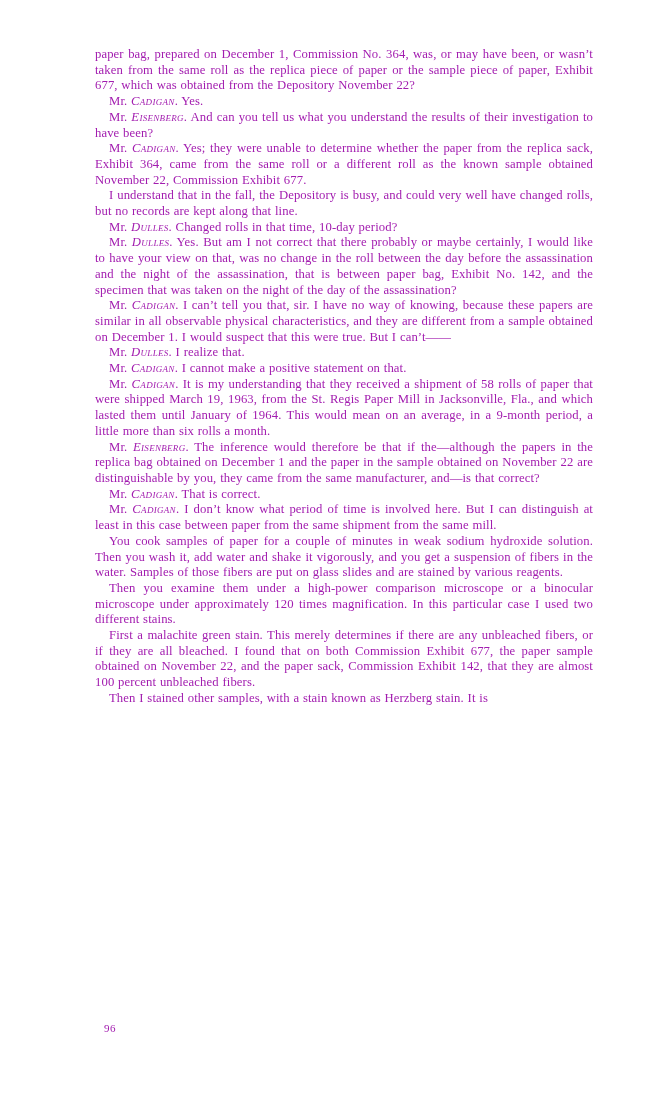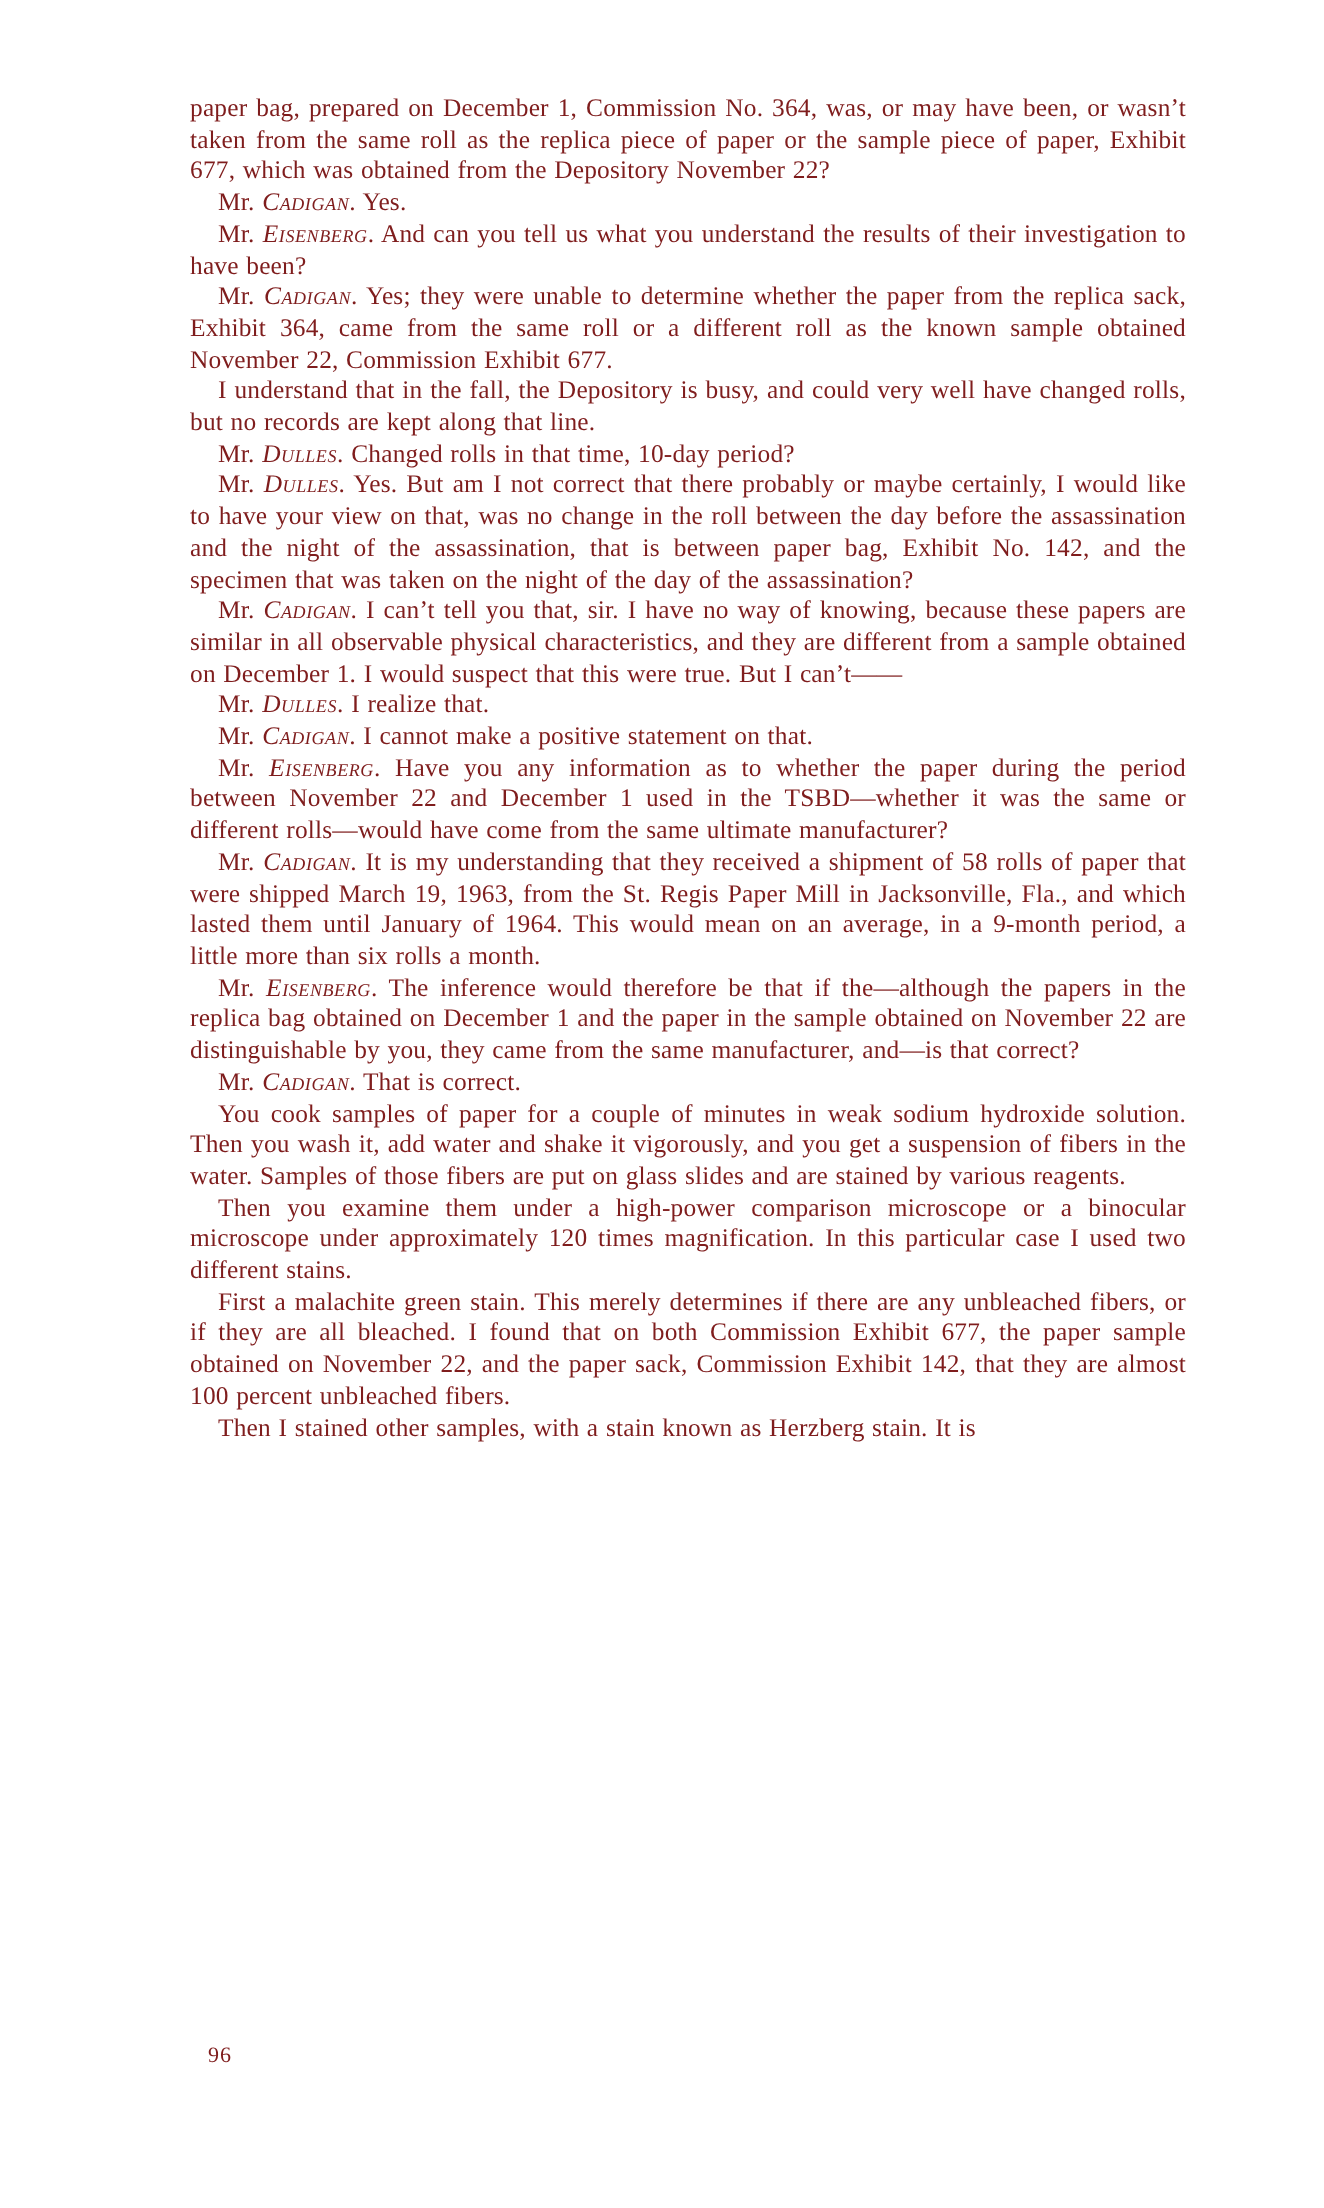--- a/index.html
+++ b/index.html
@@ -7,21 +7,21 @@
     padding: 0;
     background: #ffffff;
   }
   .page {
     position: relative;
     width: 662px;
     height: 1104px;
     background: #ffffff;
     overflow: hidden;
     font-family: "Liberation Serif", "DejaVu Serif", serif;
-    color: #7f1d1d;
+    color: #a21caf;
   }
   .text-block {
     position: absolute;
     left: 95px;
     top: 47px;
     width: 498px;
     text-align: justify;
     font-size: 12.7px;
     line-height: 15.7px;
     letter-spacing: 0.1px;
@@ -56,23 +56,23 @@
       <p class="para">paper bag, prepared on December 1, Commission No. 364, was, or may have been, or wasn’t taken from the same roll as the replica piece of paper or the sample piece of paper, Exhibit 677, which was obtained from the Depository November 22?</p>
       <p class="para indent">Mr. <span class="sc">Cadigan</span>. Yes.</p>
       <p class="para indent">Mr. <span class="sc">Eisenberg</span>. And can you tell us what you understand the results of their investigation to have been?</p>
       <p class="para indent">Mr. <span class="sc">Cadigan</span>. Yes; they were unable to determine whether the paper from the replica sack, Exhibit 364, came from the same roll or a different roll as the known sample obtained November 22, Commission Exhibit 677.</p>
       <p class="para indent">I understand that in the fall, the Depository is busy, and could very well have changed rolls, but no records are kept along that line.</p>
       <p class="para indent">Mr. <span class="sc">Dulles</span>. Changed rolls in that time, 10-day period?</p>
       <p class="para indent">Mr. <span class="sc">Dulles</span>. Yes.  But am I not correct that there probably or maybe certainly, I would like to have your view on that, was no change in the roll between the day before the assassination and the night of the assassination, that is between paper bag, Exhibit No. 142, and the specimen that was taken on the night of the day of the assassination?</p>
       <p class="para indent">Mr. <span class="sc">Cadigan</span>. I can’t tell you that, sir.  I have no way of knowing, because these papers are similar in all observable physical characteristics, and they are different from a sample obtained on December 1.  I would suspect that this were true.  But I can’t——</p>
       <p class="para indent">Mr. <span class="sc">Dulles</span>. I realize that.</p>
       <p class="para indent">Mr. <span class="sc">Cadigan</span>. I cannot make a positive statement on that.</p>
-      <p class="para indent">Mr. <span class="sc">Eisenberg</span>. Have you any information as to whether the paper during the period between November 22 and December 1 used in the TSBD—whether it was the same or different rolls—would have come from the same ultimate manufacturer?</p>
       <p class="para indent">Mr. <span class="sc">Cadigan</span>. It is my understanding that they received a shipment of 58 rolls of paper that were shipped March 19, 1963, from the St. Regis Paper Mill in Jacksonville, Fla., and which lasted them until January of 1964.  This would mean on an average, in a 9-month period, a little more than six rolls a month.</p>
       <p class="para indent">Mr. <span class="sc">Eisenberg</span>. The inference would therefore be that if the—although the papers in the replica bag obtained on December 1 and the paper in the sample obtained on November 22 are distinguishable by you, they came from the same manufacturer, and—is that correct?</p>
       <p class="para indent">Mr. <span class="sc">Cadigan</span>. That is correct.</p>
+      <p class="para indent">Mr. <span class="sc">Cadigan</span>. I don’t know what period of time is involved here.  But I can distinguish at least in this case between paper from the same shipment from the same mill.</p>
       <p class="para indent">You cook samples of paper for a couple of minutes in weak sodium hydroxide solution.  Then you wash it, add water and shake it vigorously, and you get a suspension of fibers in the water.  Samples of those fibers are put on glass slides and are stained by various reagents.</p>
       <p class="para indent">Then you examine them under a high-power comparison microscope or a binocular microscope under approximately 120 times magnification.  In this particular case I used two different stains.</p>
       <p class="para indent">First a malachite green stain.  This merely determines if there are any unbleached fibers, or if they are all bleached.  I found that on both Commission Exhibit 677, the paper sample obtained on November 22, and the paper sack, Commission Exhibit 142, that they are almost 100 percent unbleached fibers.</p>
       <p class="para indent">Then I stained other samples, with a stain known as Herzberg stain.  It is</p>
     </div>
   <div class="page-number">96</div>
 </div>
 
 </body></html>

